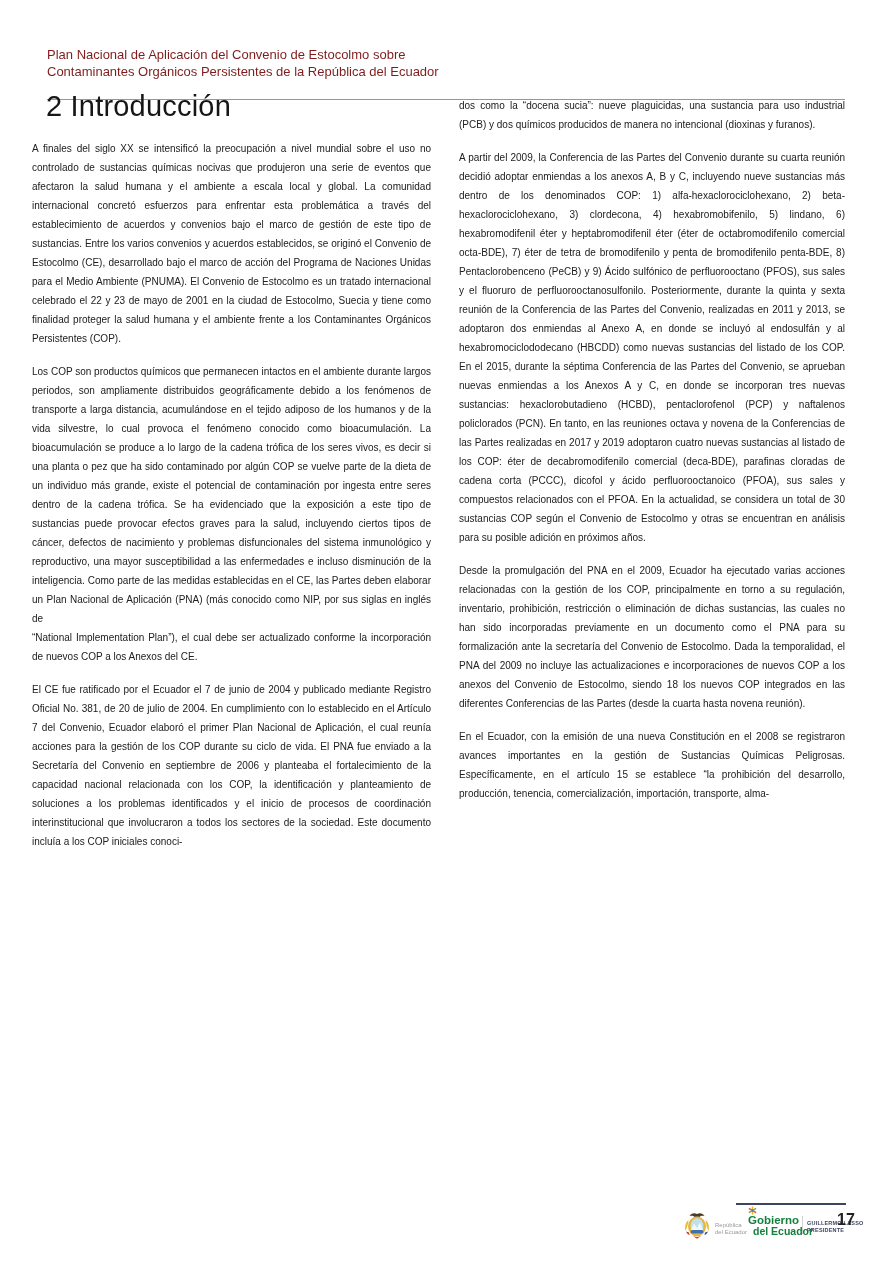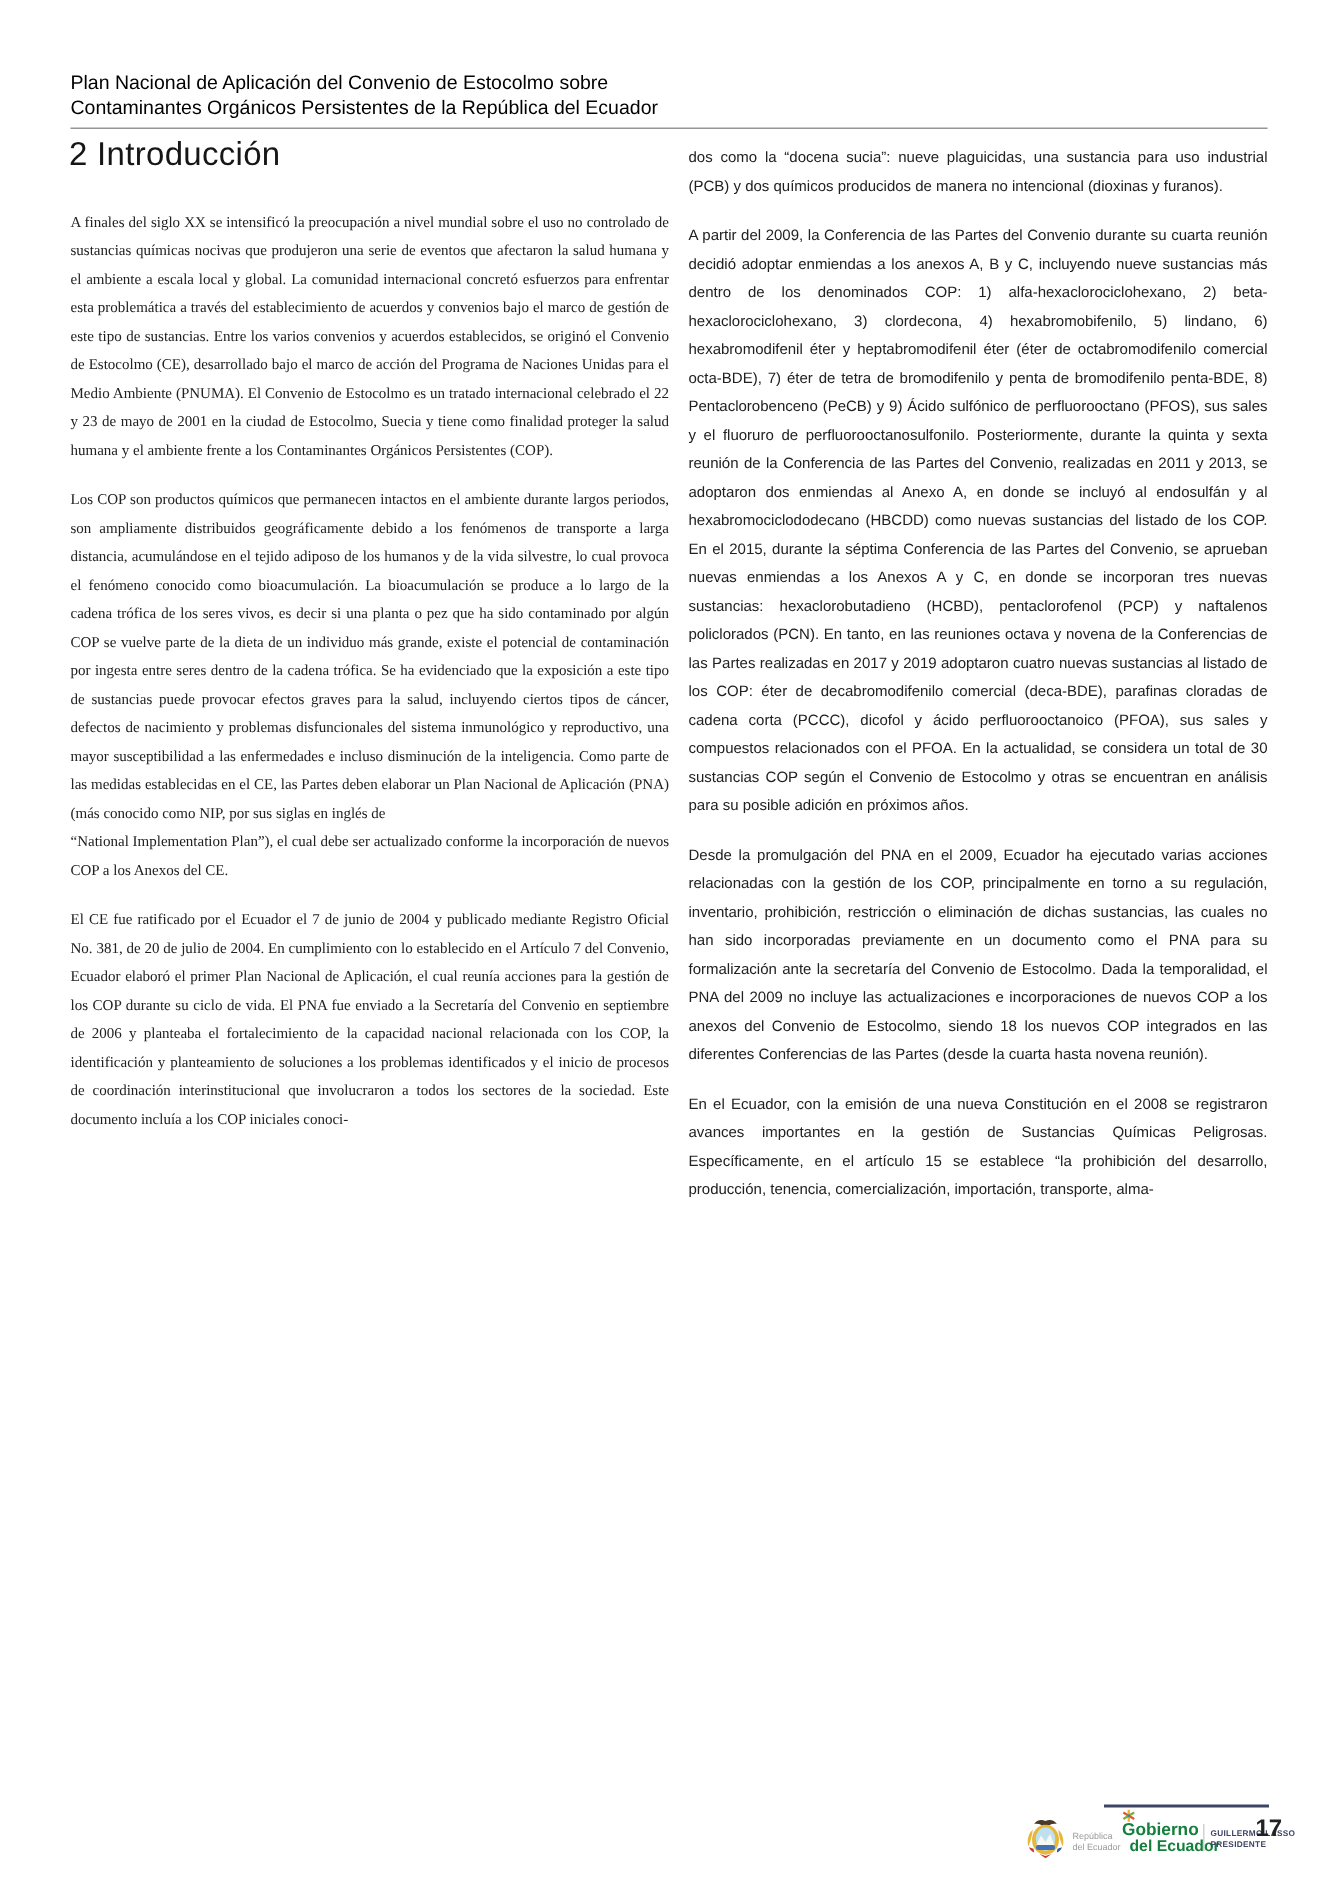--- a/index.html
+++ b/index.html
@@ -6,39 +6,39 @@
   .page{
     position:relative;
     width:892px;height:1262px;
     background:#ffffff;
     font-family:"Liberation Sans",sans-serif;
     overflow:hidden;
   }
   
   .running-header{
     position:absolute;left:47px;top:47px;width:798px;
-    color:#000000;font-size:13px;line-height:16.5px;
-    padding-bottom:5px;border-bottom:1px solid #969696;
+    color:#7f1d1d;font-size:13px;line-height:16.5px;
+    padding-bottom:19px;border-bottom:1px solid #969696;
   }
   .running-header div{display:block;}
   
   .section-title{
     position:absolute;left:46px;top:90px;margin:0;
-    font-size:22px;font-weight:400;color:#161616;letter-spacing:0.2px;
+    font-size:29px;font-weight:400;color:#161616;letter-spacing:0.2px;
   }
   
   .col{
     position:absolute;
     font-size:10px;line-height:19px;
     text-align:justify;color:#202020;
     hyphens:auto;-webkit-hyphens:auto;
   }
   .col p{margin:0 0 14px 0;white-space:pre-line;}
   .col p:last-child{margin-bottom:0;}
-  .col-left{left:47px;top:139px;width:399px;font-family:Liberation Serif, serif;}
+  .col-left{left:32px;top:139px;width:399px;}
   .col-right{left:459px;top:96px;width:386px;}
   
   .footer-rule{
     position:absolute;left:736px;top:1203px;width:110px;height:2px;
     background:#3d4464;
   }
   .coat{position:absolute;left:680px;top:1211px;width:34px;height:28px;}
   .republica-label{
     position:absolute;left:715px;top:1222px;
     font-size:6px;line-height:7px;color:#9a9a9a;

